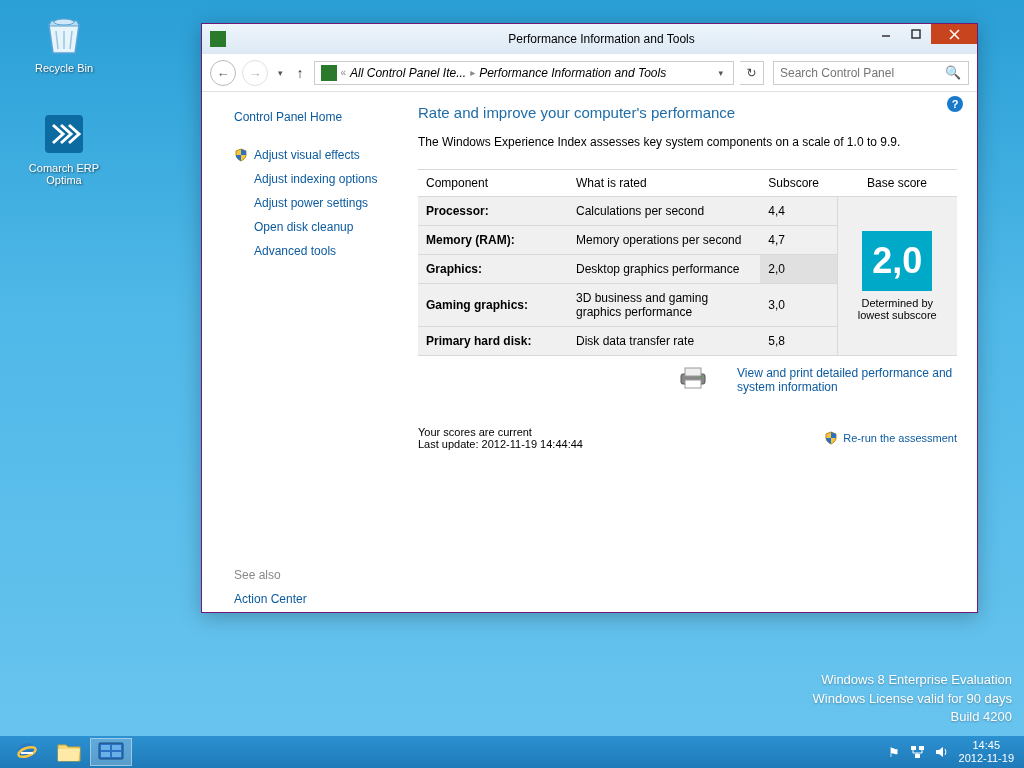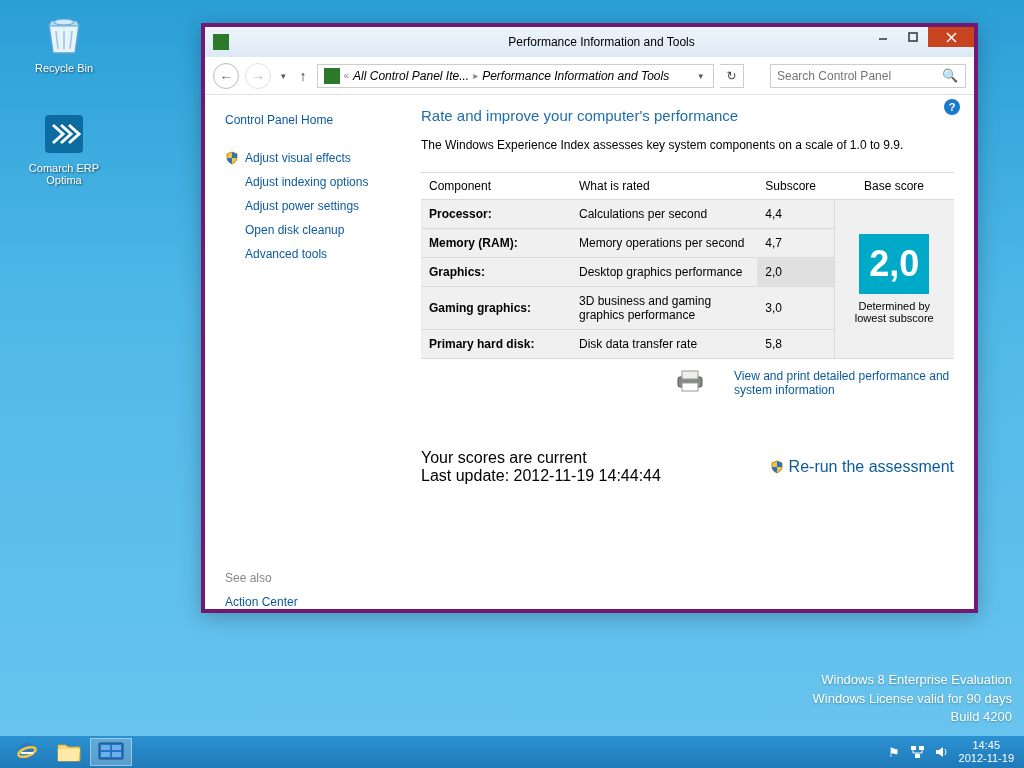--- a/index.html
+++ b/index.html
@@ -3,46 +3,46 @@
 <meta charset="utf-8">
 <style>
 * { box-sizing: border-box; margin: 0; padding: 0; font-family: "Segoe UI", Tahoma, sans-serif; }
 body { width: 1024px; height: 768px; overflow: hidden; background: linear-gradient(to bottom, #2a9fd6 0%, #4fb8e8 40%, #6ac5ef 100%); position: relative; }
 
 
 .desktop-icon { position: absolute; width: 80px; text-align: center; color: #fff; font-size: 11px; text-shadow: 1px 1px 2px rgba(0,0,0,0.6); cursor: pointer; }
 .desktop-icon .icon-img { width: 48px; height: 48px; margin: 0 auto 4px; display: flex; align-items: center; justify-content: center; }
 
 
-.window { position: absolute; left: 201px; top: 23px; width: 777px; height: 590px; background: #fff; border: 4px solid #701a75; box-shadow: 0 4px 20px rgba(0,0,0,0.25); }
+.window { position: absolute; left: 201px; top: 23px; width: 777px; height: 590px; background: #fff; border: 1px solid #701a75; box-shadow: 0 4px 20px rgba(0,0,0,0.25); }
 .titlebar { height: 30px; background: linear-gradient(to bottom, #eef5fb, #dce9f5); display: flex; align-items: center; padding-left: 8px; position: relative; }
 .titlebar .app-icon { width: 16px; height: 16px; background: #2b7a2b; }
 .titlebar .title { flex: 1; text-align: center; font-size: 12px; color: #000; }
 .win-controls { display: flex; height: 20px; position: absolute; right: 0; top: 0; }
 .win-btn { width: 30px; height: 20px; display: flex; align-items: center; justify-content: center; font-size: 11px; color: #333; cursor: pointer; }
 .win-btn.close { background: #c8441f; color: #fff; width: 46px; }
 
 
 .navbar { height: 38px; background: #fff; border-bottom: 1px solid #e0e0e0; display: flex; align-items: center; padding: 0 8px; gap: 6px; }
 .nav-btn { width: 26px; height: 26px; border-radius: 50%; border: 1px solid #bbb; display: flex; align-items: center; justify-content: center; color: #555; cursor: pointer; font-size: 13px; }
 .nav-btn.disabled { opacity: .45; cursor: default; }
 .nav-up { font-size: 14px; color: #333; cursor: pointer; padding: 0 4px; }
 .breadcrumb { flex: 1; height: 24px; border: 1px solid #ccc; display: flex; align-items: center; padding: 0 6px; font-size: 12px; gap: 4px; }
 .breadcrumb .bc-icon { width: 16px; height: 16px; background: #2b7a2b; }
 .breadcrumb .sep { color: #888; font-size: 10px; }
 .breadcrumb .crumb { color: #000; cursor: pointer; white-space: nowrap; font-style: italic; }
 .refresh-btn { width: 24px; height: 24px; border: 1px solid #ccc; border-left: none; display: flex; align-items: center; justify-content: center; font-size: 12px; cursor: pointer; color: #444; }
 .dropdown-arrow { font-size: 9px; color: #555; padding: 0 4px; cursor: pointer; }
-.searchbox { width: 196px; height: 24px; border: 1px solid #ccc; display: flex; align-items: center; padding: 0 6px; font-size: 12px; color: #888; margin-left: 20px; }
+.searchbox { width: 196px; height: 24px; border: 1px solid #ccc; display: flex; align-items: center; padding: 0 6px; font-size: 12px; color: #888; margin-left: 3px; }
 .searchbox input { border: none; outline: none; flex: 1; font-size: 12px; color: #000; }
 .searchbox .mag { color: #888; font-size: 13px; }
 
 
 .body { display: flex; height: calc(100% - 68px); }
-.sidebar { width: 210px; padding: 18px 20px; font-size: 12px; }
+.sidebar { width: 210px; padding: 18px 32px; font-size: 12px; }
 .sidebar .home { color: #0b5a9e; margin-bottom: 24px; cursor: pointer; }
 .side-link { color: #0b5a9e; margin-bottom: 10px; cursor: pointer; display: flex; align-items: flex-start; gap: 6px; }
 .shield-mini { width: 14px; height: 14px; display: inline-block; }
 .see-also { margin-top: 310px; color: #888; font-size: 12px; }
 .see-also-link { color: #0b5a9e; margin-top: 10px; cursor: pointer; }
 
 .main { flex: 1; padding: 12px 20px 0 6px; position: relative; }
 .help-icon { position: absolute; right: 14px; top: 4px; width: 16px; height: 16px; border-radius: 50%; background: #1979ca; color: #fff; font-size: 11px; font-weight: bold; display: flex; align-items: center; justify-content: center; cursor: pointer; }
 .main h1 { color: #1e6da8; font-size: 15px; font-weight: normal; margin-bottom: 14px; }
 .desc { font-size: 12px; color: #000; margin-bottom: 20px; }
@@ -59,21 +59,21 @@
 .score-table td.sub { color: #000; width: 70px; }
 .score-table td.hl { background: #e0e0e0; }
 .base-cell { text-align: center; vertical-align: middle; padding: 8px; }
 .base-score-box { background: #00a9c7; color: #fff; padding: 9px 10px; display: inline-block; font-size: 36px; font-weight: bold; margin-bottom: 6px; }
 .base-label { font-size: 11px; color: #000; }
 
 
 .footer-link-row { display: flex; justify-content: flex-end; align-items: flex-start; gap: 28px; margin-top: 10px; font-size: 12px; }
 .footer-link-row .link { color: #0b5a9e; cursor: pointer; max-width: 220px; }
 .printer-icon { width: 32px; height: 24px; }
-.status-row { display: flex; justify-content: space-between; margin-top: 52px; font-size: 16px; }
+.status-row { display: flex; justify-content: space-between; margin-top: 32px; font-size: 11px; }
 .rerun { display: flex; align-items: center; gap: 5px; color: #0b5a9e; cursor: pointer; }
 
 
 .watermark { position: absolute; right: 12px; bottom: 42px; color: #fff; text-align: right; font-size: 13px; line-height: 1.4; text-shadow: 0 1px 2px rgba(0,0,0,.3); }
 
 
 .taskbar { position: absolute; bottom: 0; left: 0; right: 0; height: 32px; background: linear-gradient(to bottom, #2c91d1, #1f7ab8); display: flex; align-items: center; padding: 0 6px; }
 .task-item { width: 42px; height: 28px; display: flex; align-items: center; justify-content: center; cursor: pointer; }
 .task-item.active { background: rgba(255,255,255,0.25); border: 1px solid rgba(255,255,255,0.4); }
 .tray { margin-left: auto; display: flex; align-items: center; gap: 10px; color: #fff; font-size: 11px; }

